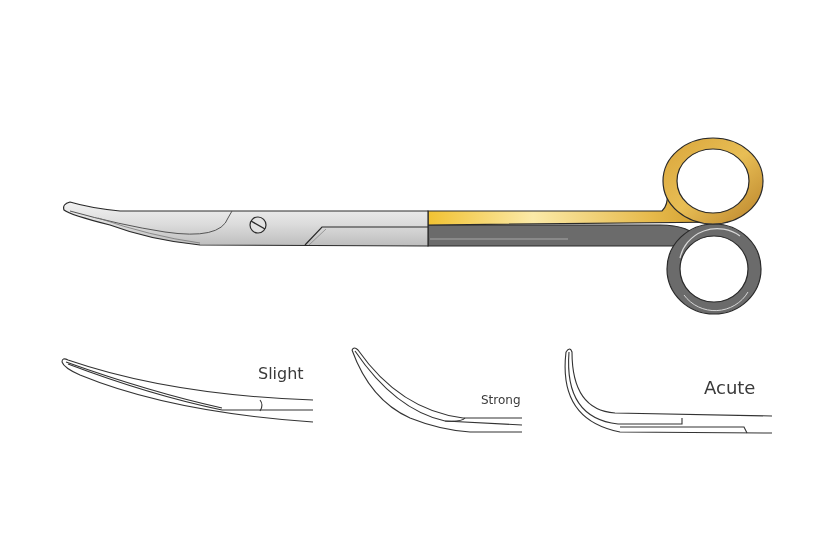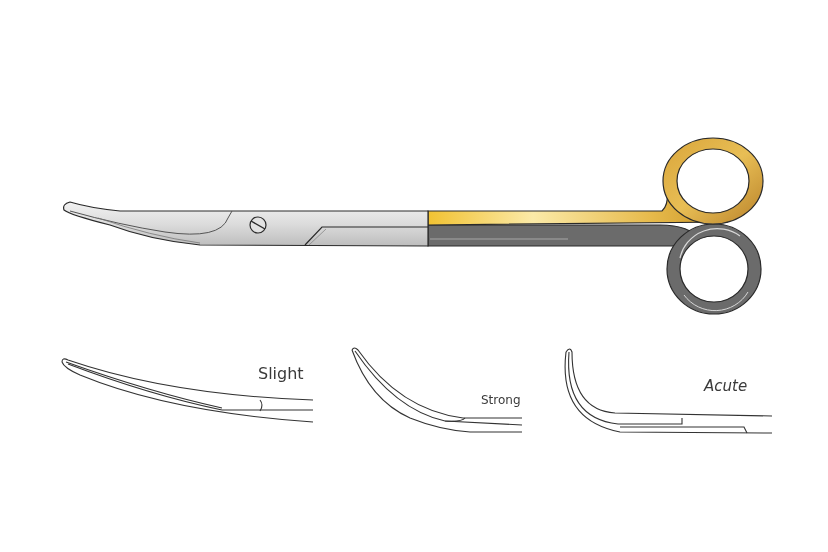--- a/index.html
+++ b/index.html
@@ -2,21 +2,21 @@
 <html><head>
   <meta charset="utf-8">
   <style>
     html, body { margin: 0; padding: 0; background: #ffffff; }
     body { width: 828px; height: 552px; position: relative; overflow: hidden;
            font-family: "DejaVu Sans", "Liberation Sans", sans-serif; }
     .canvas { position: absolute; left: 0; top: 0; width: 828px; height: 552px; }
     .label { position: absolute; color: #3a3a3a; white-space: nowrap; }
     .lbl-slight { left: 258px; top: 364px; font-size: 16px; }
     .lbl-strong { left: 481px; top: 393px; font-size: 12px; }
-    .lbl-acute  { left: 704px; top: 377px; font-size: 15px; font-style: italic; }
+    .lbl-acute  { left: 704px; top: 377px; font-size: 18px; }
   </style>
 </head>
 <body>
 
 <svg class="canvas" viewBox="0 0 828 552" xmlns="http://www.w3.org/2000/svg">
   <defs>
     <linearGradient id="steel" x1="0" y1="0" x2="0" y2="1">
       <stop offset="0" stop-color="#f2f2f2"></stop>
       <stop offset="0.5" stop-color="#dcdcdc"></stop>
       <stop offset="1" stop-color="#bdbdbd"></stop>

